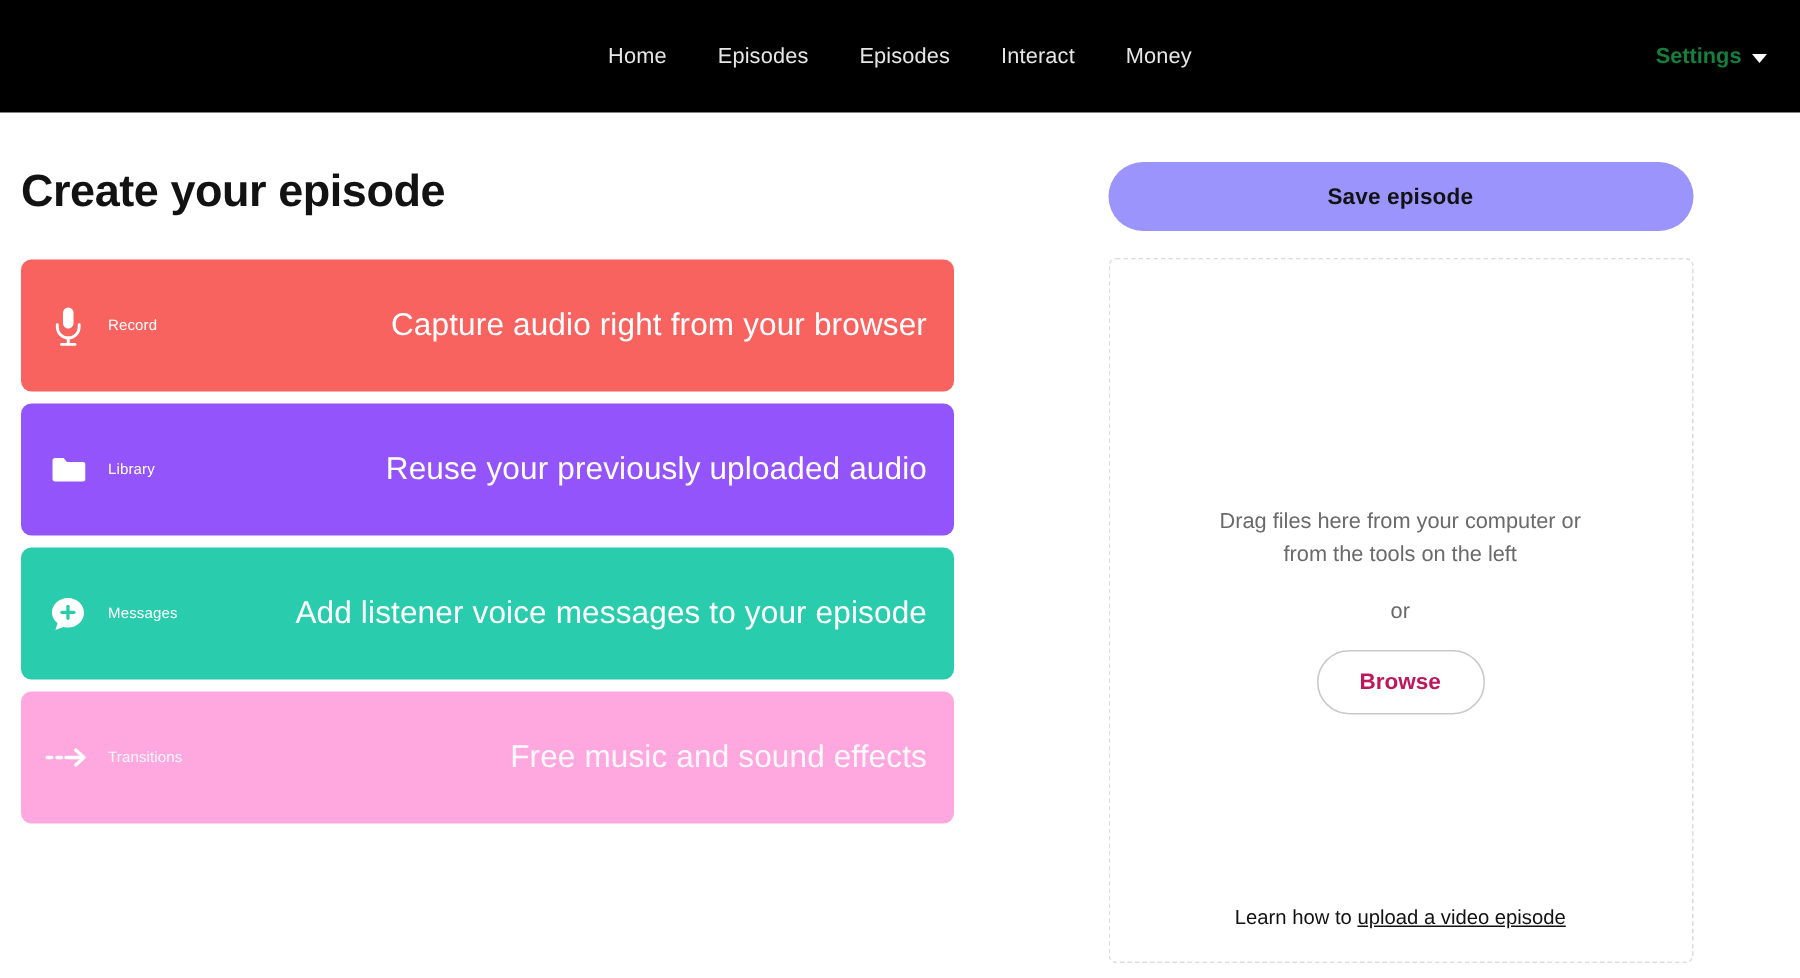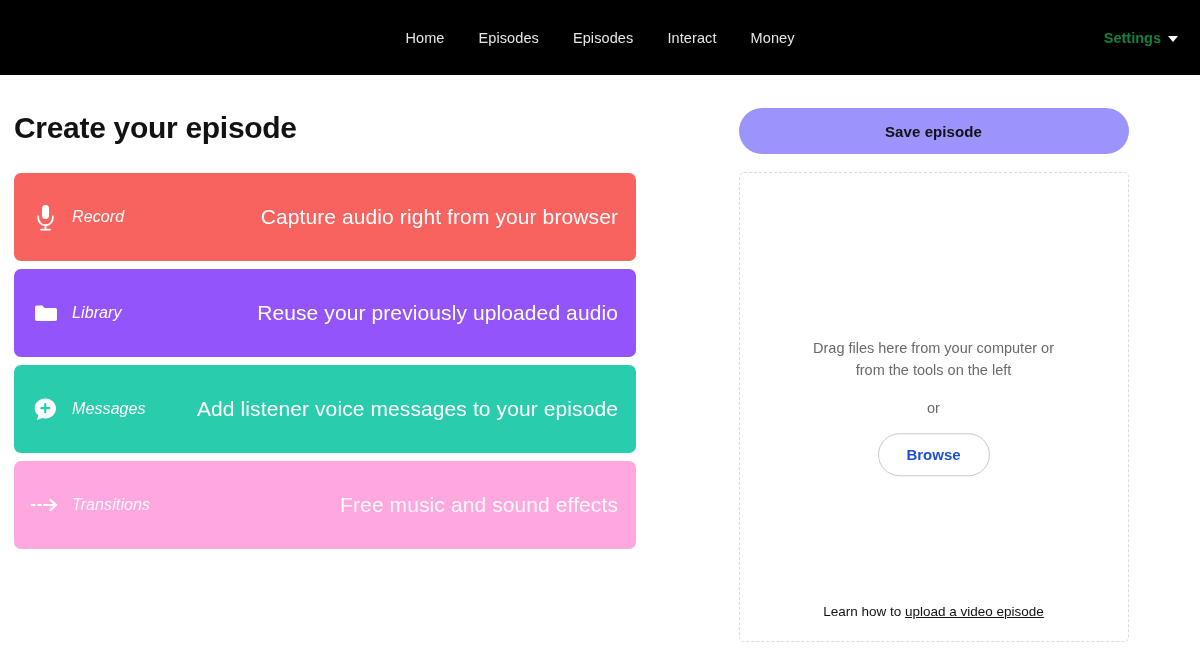--- a/index.html
+++ b/index.html
@@ -101,23 +101,22 @@
   }
   .card-icon {
     width: 30px;
     flex: 0 0 30px;
     display: flex;
     align-items: center;
     justify-content: center;
     margin-right: 12px;
   }
   .card-label {
-    font-size: 16px;
-    letter-spacing: .1px;
-    font-style: italic;
+    font-size: 10px;
+    letter-spacing: .1px;
   }
   .card-desc {
     margin-left: auto;
     font-size: 21px;
     letter-spacing: .1px;
   }
   .card.dim .card-label,
   .card.dim .card-desc { color: rgba(255,255,255,.93); }
 
   
@@ -170,21 +169,21 @@
   .browse-btn {
     margin-top: 17px;
     width: 112px;
     height: 43px;
     border-radius: 22px;
     border: 1px solid #c9c9c9;
     background: #ffffff;
     font-family: inherit;
     font-size: 15px;
     font-weight: bold;
-    color: #1d4ed8;
+    color: #be185d;
     cursor: pointer;
   }
   .dz-footer {
     position: absolute;
     bottom: 22px;
     left: 0; right: 0;
     text-align: center;
     font-size: 13.5px;
     color: #121212;
   }

